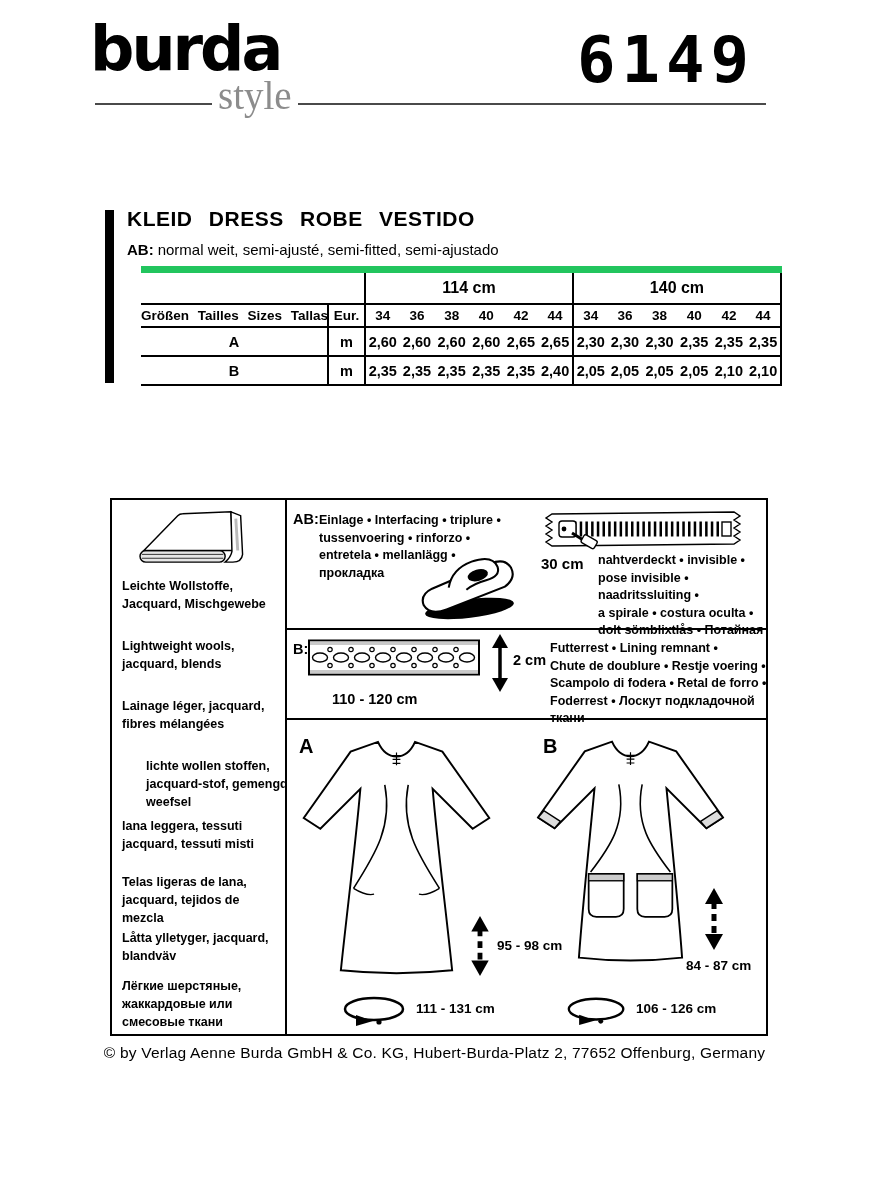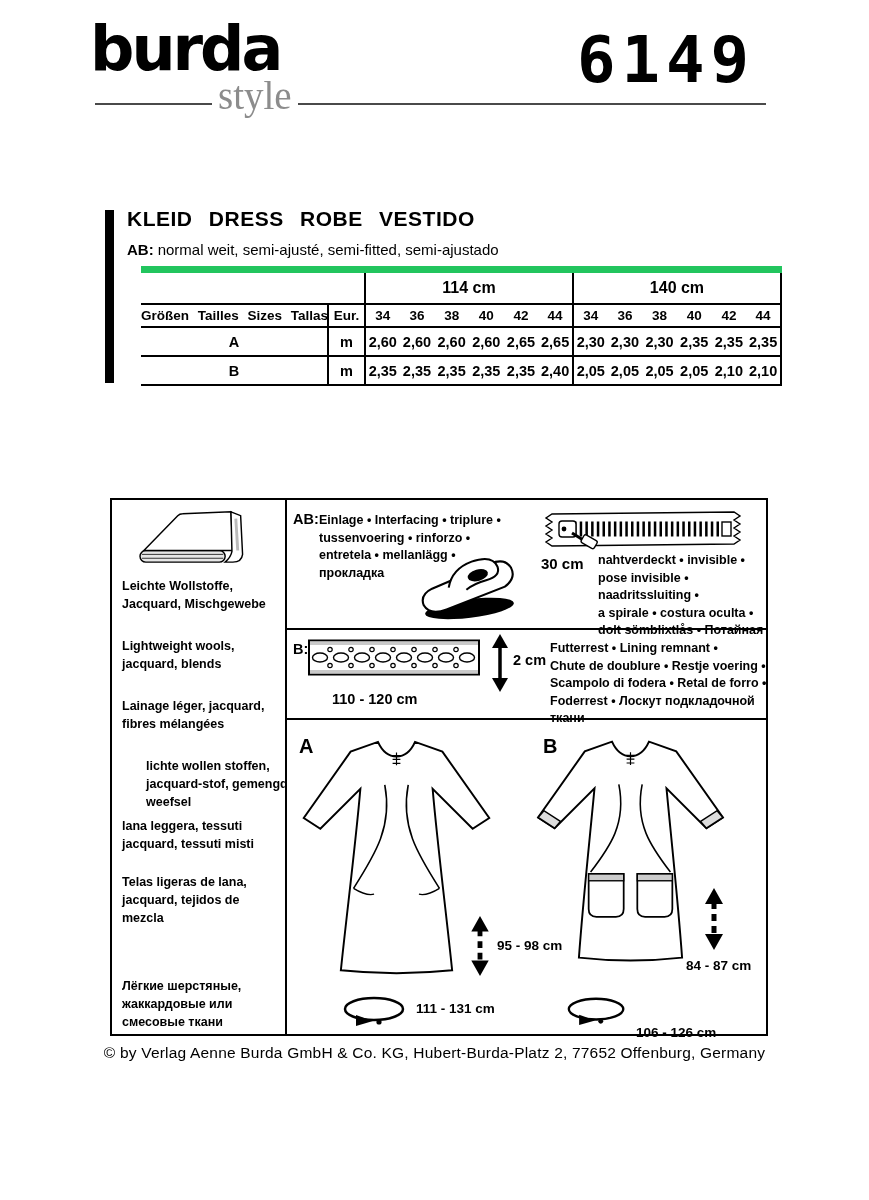--- a/index.html
+++ b/index.html
@@ -152,20 +152,21 @@
     <path d="M12 46 L47 10 Q49 8 52 8 L102 6 L104 46 Z" fill="#fff" stroke="#000" stroke-width="1.5"></path>
     <path d="M102 6 L112 10 L114 50 Q113 58 104 58 L96 58 Q102 53 103 47 Z" fill="#fff" stroke="#000" stroke-width="1.5"></path>
     <path d="M107 13 L109 46" stroke="#bbb" stroke-width="3" fill="none"></path>
   </svg>
   <p class="abs fab-text" style="top:64px;">Leichte Wollstoffe, Jacquard, Mischgewebe</p>
   <p class="abs fab-text" style="top:124px;">Lightweight wools, jacquard, blends</p>
   <p class="abs fab-text" style="top:184px;">Lainage léger, jacquard, fibres mélangées</p>
   <p class="abs fab-text" style="top:244px;margin-left:24px;">lichte wollen stoffen, jacquard-stof, gemengd weefsel</p>
   <p class="abs fab-text" style="top:304px;">lana leggera, tessuti jacquard, tessuti misti</p>
   <p class="abs fab-text" style="top:360px;">Telas ligeras de lana, jacquard, tejidos de mezcla</p>
+  <p class="abs fab-text" style="top:416px;">Låtta ylletyger, jacquard, blandväv</p>
   <p class="abs fab-text" style="top:464px;">Лёгкие шерстяные, жаккардовые или смесовые ткани</p>
 
   <div class="abs sec-label" style="left:181px;top:11px;">AB:</div>
   <div class="abs note-lines" style="left:207px;top:12px;width:190px;">
     <div>Einlage • Interfacing • triplure •</div>
     <div>tussenvoering • rinforzo •</div>
     <div>entretela • mellanlägg •</div>
     <div>прокладка</div>
   </div>
   <svg class="abs" style="left:305px;top:45px;" width="105" height="78" viewBox="0 0 100 75">
@@ -276,16 +277,16 @@
     <polygon points="11,0 20,16 2,16" fill="#000"></polygon>
     <polygon points="11,62 20,46 2,46" fill="#000"></polygon>
     <line x1="11" y1="14" x2="11" y2="48" stroke="#000" stroke-width="5" stroke-dasharray="7 5"></line>
   </svg>
   <div class="abs meas" style="left:574px;top:458px;">84 - 87 cm</div>
   <svg class="abs" style="left:454px;top:496px;" width="62" height="30" viewBox="0 0 66 30">
     <ellipse cx="32" cy="13" rx="29" ry="11" fill="none" stroke="#000" stroke-width="2.5"></ellipse>
     <polygon points="14,19 31,25 14,30" fill="#000"></polygon>
     <circle cx="37" cy="26" r="2.6" fill="#000"></circle>
   </svg>
-  <div class="abs meas" style="left:524px;top:501px;margin-top:24px;">106 - 126 cm</div>
+  <div class="abs meas" style="left:524px;top:501px;">106 - 126 cm</div>
 </div>
 
 <div class="abs footer">© by Verlag Aenne Burda GmbH &amp; Co. KG, Hubert-Burda-Platz 2, 77652 Offenburg, Germany</div>
 
 </body></html>

